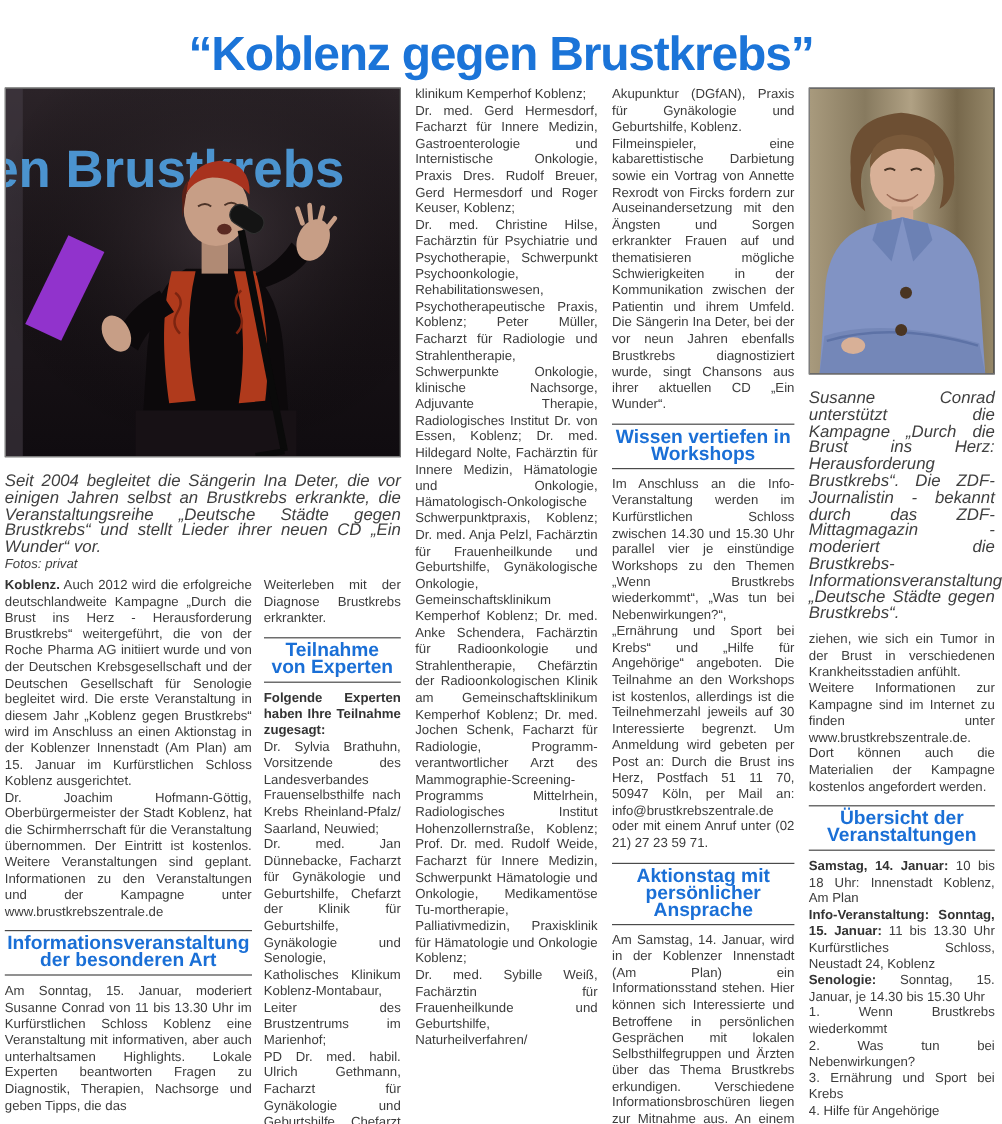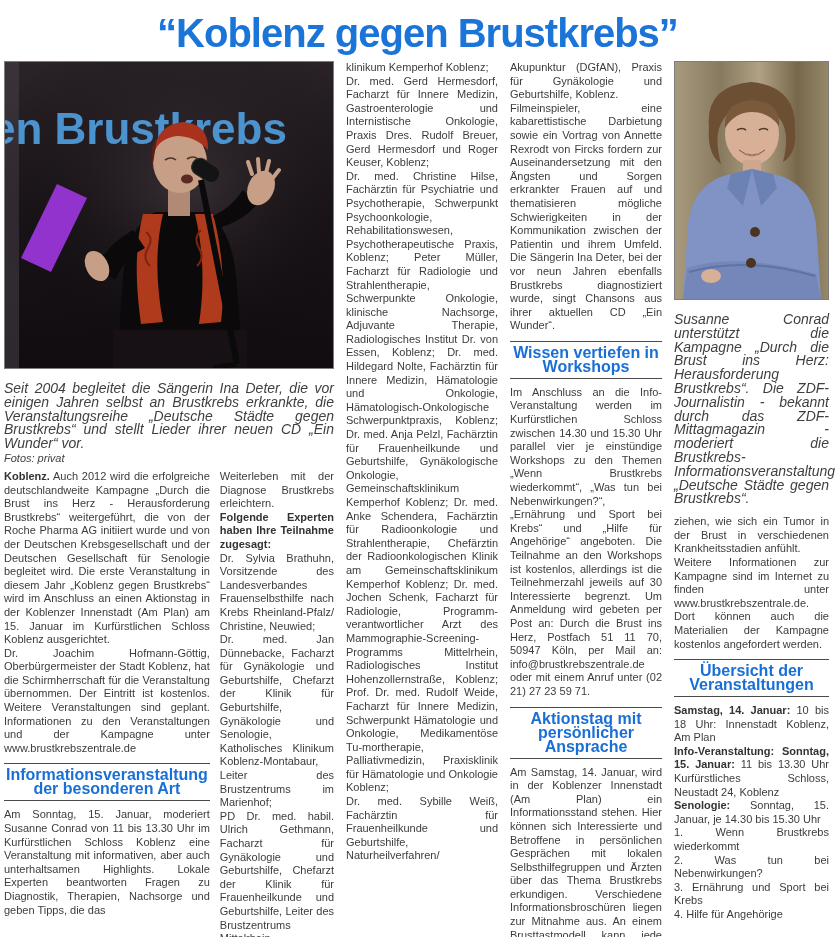--- a/index.html
+++ b/index.html
@@ -3,21 +3,21 @@
 <meta charset="utf-8">
 <style>
   :root{
     --accent:#1b74d8;
     --heading:#1a6fd6;
     --body:#3c3c3c;
   }
   *{margin:0;padding:0;box-sizing:border-box;}
   html,body{background:#ffffff;}
   body{font-family:"Liberation Sans", sans-serif;}
-  .page{width:835px;height:937px;overflow:hidden;background:#fff;padding:12px 4px 0 4px;}
+  .page{width:835px;height:937px;overflow:hidden;background:#fff;padding:24px 4px 0 4px;}
   
   .masthead{text-align:center;}
   .masthead h1{
     color:var(--accent);
     font-size:40px;line-height:42px;font-weight:bold;letter-spacing:-1px;
   }
   .masthead .sub{
     margin-top:2px;
     color:#1e1e1e;font-size:15px;line-height:18px;font-weight:bold;letter-spacing:-0.2px;
   }
@@ -113,23 +113,24 @@
       <div class="credit">Fotos: privat</div>
 
       <div class="two-cols">
         <div class="col col1">
           <p><b class="lead">Koblenz.</b><span> Auch 2012 wird die erfolgreiche deutschlandweite Kampagne „Durch die Brust ins Herz - Herausforderung Brustkrebs“ weitergeführt, die von der Roche Pharma AG initiiert wurde und von der Deutschen Krebsgesellschaft und der Deutschen Gesellschaft für Senologie begleitet wird. Die erste Veranstaltung in diesem Jahr „Koblenz gegen Brustkrebs“ wird im Anschluss an einen Aktionstag in der Koblenzer Innenstadt (Am Plan) am 15. Januar im Kurfürstlichen Schloss Koblenz ausgerichtet.</span></p>
           <p>Dr. Joachim Hofmann-Göttig, Oberbürgermeister der Stadt Koblenz, hat die Schirmherrschaft für die Veranstaltung übernommen. Der Eintritt ist kostenlos. Weitere Veranstaltungen sind geplant. Informationen zu den Veranstaltungen und der Kampagne unter www.brustkrebszentrale.de</p>
           <div class="sec-head">Informationsveranstaltung der besonderen Art</div>
           <p>Am Sonntag, 15. Januar, moderiert Susanne Conrad von 11 bis 13.30 Uhr im Kurfürstlichen Schloss Koblenz eine Veranstaltung mit informativen, aber auch unterhaltsamen Highlights. Lokale Experten beantworten Fragen zu Diagnostik, Therapien, Nachsorge und geben Tipps, die das</p>
         </div>
         <div class="col col2">
-          <p>Weiterleben mit der Diagnose Brustkrebs erleichtern.</p>
+          <p>Weiterleben mit der Diagnose Brustkrebs erkrankter.</p>
+          <div class="sec-head">Teilnahme von Experten</div>
           <p class="bold-p">Folgende Experten haben Ihre Teilnahme zugesagt:</p>
-          <p>Dr. Sylvia Brathuhn, Vorsitzende des Landesverbandes Frauenselbsthilfe nach Krebs Rheinland-Pfalz/ Christine, Neuwied;</p>
+          <p>Dr. Sylvia Brathuhn, Vorsitzende des Landesverbandes Frauenselbsthilfe nach Krebs Rheinland-Pfalz/ Saarland, Neuwied;</p>
           <p>Dr. med. Jan Dünnebacke, Facharzt für Gynäkologie und Geburtshilfe, Chefarzt der Klinik für Geburtshilfe, Gynäkologie und Senologie, Katholisches Klinikum Koblenz-Montabaur, Leiter des Brustzentrums im Marienhof;</p>
           <p>PD Dr. med. habil. Ulrich Gethmann, Facharzt für Gynäkologie und Geburtshilfe, Chefarzt der Klinik für Frauenheilkunde und Geburtshilfe, Leiter des Brustzentrums Mittelrhein, Gemeinschaftsklinikum Kemperhof Koblenz; Andrea Göbel, Physiotherapeutin, Klinik für Geburtshilfe, Gynäkologie und Senologie, Katholisches Klinikum Koblenz-Montabaur; Dr. med. Jochem Hast, Facharzt für Strahlentherapie, Radiologisches Institut Dr. von Essen, Koblenz;</p>
 
         </div>
       </div>
     </div>
 
     <div class="col col3">
       <p>klinikum Kemperhof Koblenz;</p>
       <p>Dr. med. Gerd Hermesdorf, Facharzt für Innere Medizin, Gastroenterologie und Internistische Onkologie, Praxis Dres. Rudolf Breuer, Gerd Hermesdorf und Roger Keuser, Koblenz;</p>

